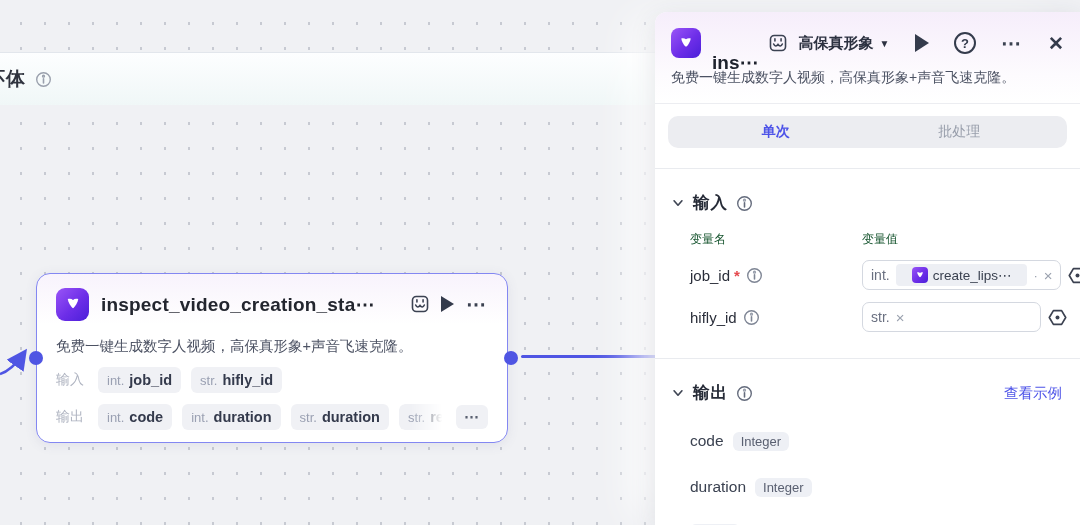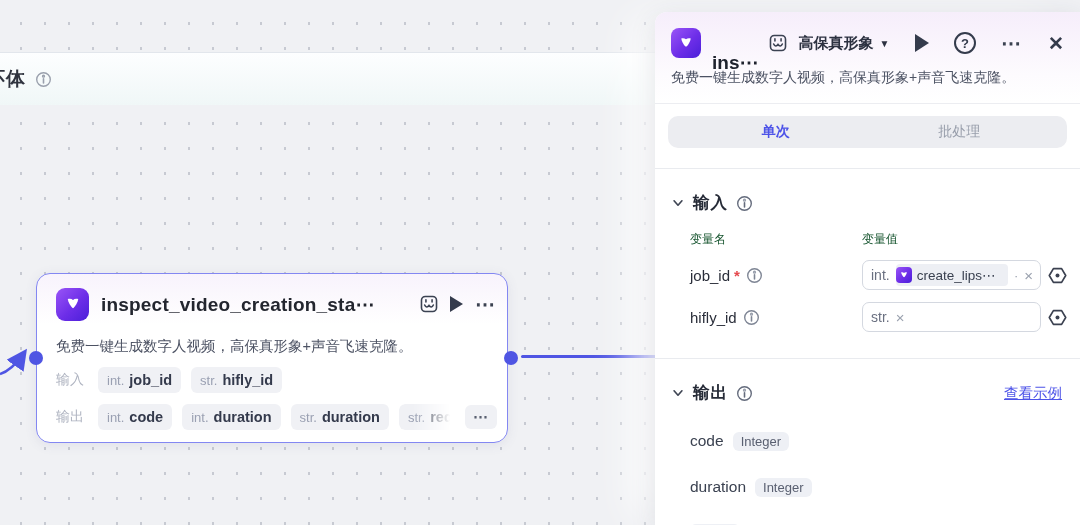--- a/index.html
+++ b/index.html
@@ -29,21 +29,21 @@
   .edge-line { position:absolute; left:521px; top:355px; width:152px; height:3.4px;
     background:#4f55e3; border-radius:2px; z-index:2; }
   .edge-arrow { position:absolute; left:0; top:328px; z-index:2; }
 
   
   .node-card {
     position:absolute; left:36px; top:273px; width:472px; height:170px; z-index:3;
     background:linear-gradient(180deg,#f8f3fc 0%, #ffffff 30%);
     border:1.6px solid #8387f2; border-radius:14px;
     box-shadow:0 2px 12px rgba(90,90,140,.10);
-    padding:13px 10px 0 19px;
+    padding:13px 19px 0 19px;
   }
   .port { position:absolute; width:14px; height:14px; border-radius:50%; background:#4f55e3; z-index:4; }
   .port.in  { left:29px; top:351px; }
   .port.out { left:504px; top:351px; }
 
   .node-head { display:flex; align-items:center; gap:12px; height:34px; }
   .logo { background:linear-gradient(135deg,#9a55f7 0%, #6d2ee8 55%, #4a1fd9 100%);
     display:flex; align-items:center; justify-content:center; flex:0 0 auto; }
   .logo svg { display:block; }
   .logo-33 { width:33px; height:33px; border-radius:9px; }
@@ -96,34 +96,34 @@
     font-size:14px; border-radius:8px; }
   .tab.active { background:#ffffff; color:#4d53e8; font-weight:700;
     box-shadow:0 1px 3px rgba(40,40,70,.08); }
   .tab.inactive { color:#989eab; }
   .panel-div { border:none; border-top:1px solid #e9ebef; margin-top:20px; }
 
   .sec-head { display:flex; align-items:center; gap:8px; margin:22px 16px 0; height:24px; }
   .icon-chev { width:14px; height:14px; }
   .icon-chev path { stroke:#3f4554; stroke-width:1.9; fill:none; stroke-linecap:round; stroke-linejoin:round; }
   .sec-title { font-size:16.5px; font-weight:700; color:#262b37; letter-spacing:1px; }
-  .sec-link { margin-left:auto; font-size:14.5px; color:#4d53e8; padding-right:2px;text-decoration:underline; }
+  .sec-link { margin-left:auto; font-size:14.5px; color:#4d53e8; padding-right:2px; }
 
   .col-heads { display:grid; grid-template-columns:172px 1fr; margin:16px 16px 0 35px;
     font-size:12px; color:#14532d; }
   .var-row { display:grid; grid-template-columns:172px 1fr; align-items:center;
     margin:12px 12px 0 35px; }
   .var-name { display:flex; align-items:center; gap:6px; font-size:15px; color:#2a2e3a; }
   .req { color:#e5484d; font-weight:700; margin-left:-2px; }
   .val-cell { display:flex; align-items:center; gap:6px; }
   .val-box { flex:1; display:flex; align-items:center; gap:6px; height:30px;
     border:1px solid #d4d8e0; border-radius:7px; background:#fff; padding:0 7px 0 8px; min-width:0; }
   .val-type { font-size:14px; color:#6a7080; flex:0 0 auto; }
   .chip { display:flex; align-items:center; gap:5px; background:#edeff4; border-radius:4px;
-    height:22px; padding:0 0; min-width:0; flex:1; }
+    height:22px; padding:0 16px; min-width:0; flex:1; }
   .chip-text { font-size:13.5px; color:#3a4150; white-space:nowrap; overflow:hidden; }
   .sep-dot { color:#9aa1ae; font-size:13px; flex:0 0 auto; }
   .rm-x { color:#9aa1ae; font-size:15px; flex:0 0 auto; }
   .icon-hex { width:21px; height:21px; flex:0 0 auto; }
   .icon-hex polygon { fill:none; stroke:#3b4150; stroke-width:1.6; stroke-linejoin:round; }
   .icon-hex circle { fill:#3b4150; }
   .start-ico { width:16px; height:16px; border-radius:4px; background:#666af2;
     display:flex; align-items:center; justify-content:center; flex:0 0 auto; }
   .start-ico svg * { stroke:#fff; stroke-width:1.7; fill:none; stroke-linecap:round; }
 

